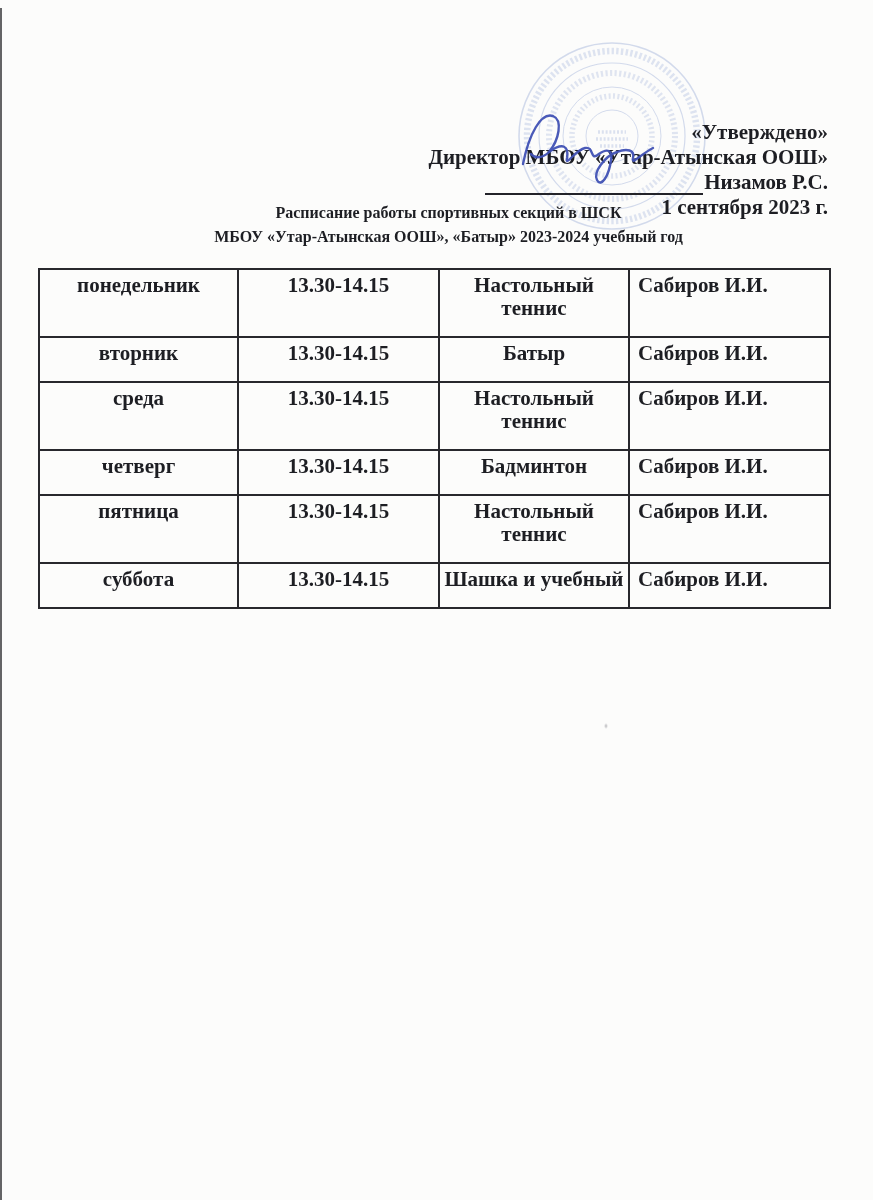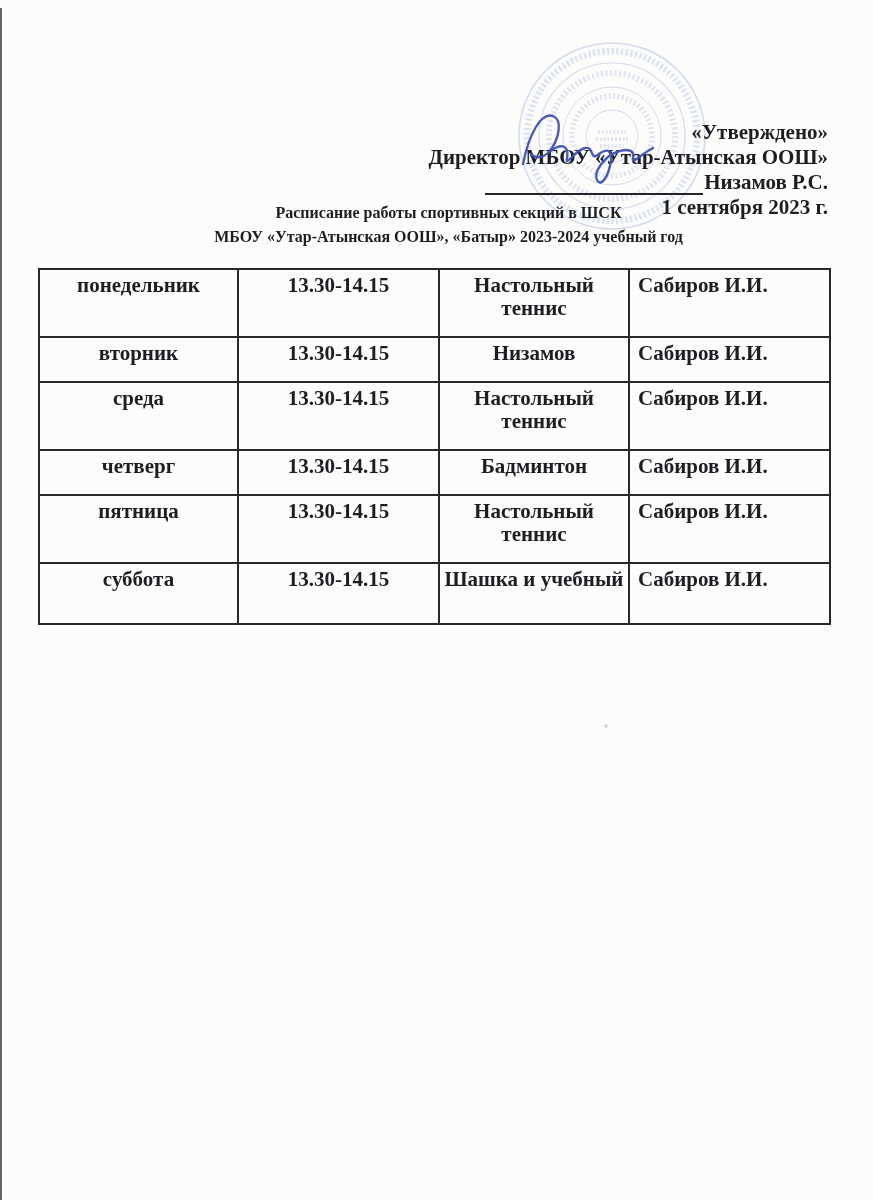--- a/index.html
+++ b/index.html
@@ -42,21 +42,21 @@
     padding:4px 2px 16px 2px;
     text-align:center;
     line-height:23px;
   }
   table.schedule td.coach-cell{text-align:left;padding-left:8px;}
   table.schedule tr:nth-child(1){height:47px;}
   table.schedule tr:nth-child(2){height:41px;}
   table.schedule tr:nth-child(3){height:44px;}
   table.schedule tr:nth-child(4){height:34px;margin-top:45px;}
   table.schedule tr:nth-child(5){height:43px;}
-  table.schedule tr:nth-child(6){height:61px;}
+  table.schedule tr:nth-child(6){height:45px;}
   .speck{
     position:absolute;left:604px;top:723px;width:4px;height:6px;
     background:radial-gradient(#9a9aa0,transparent 70%);opacity:.7;
   }
 </style>
 </head>
 <body>
 
 <div class="page">
 
@@ -109,21 +109,21 @@
     <tbody>
         <tr>
           <td class="day-cell">понедельник</td>
           <td class="time-cell">13.30-14.15</td>
           <td class="activity-cell">Настольный теннис</td>
           <td class="coach-cell">Сабиров И.И.</td>
         </tr>
         <tr>
           <td class="day-cell">вторник</td>
           <td class="time-cell">13.30-14.15</td>
-          <td class="activity-cell">Низамов</td>
+          <td class="activity-cell">Батыр</td>
           <td class="coach-cell">Сабиров И.И.</td>
         </tr>
         <tr>
           <td class="day-cell">среда</td>
           <td class="time-cell">13.30-14.15</td>
           <td class="activity-cell">Настольный теннис</td>
           <td class="coach-cell">Сабиров И.И.</td>
         </tr>
         <tr>
           <td class="day-cell">четверг</td>

